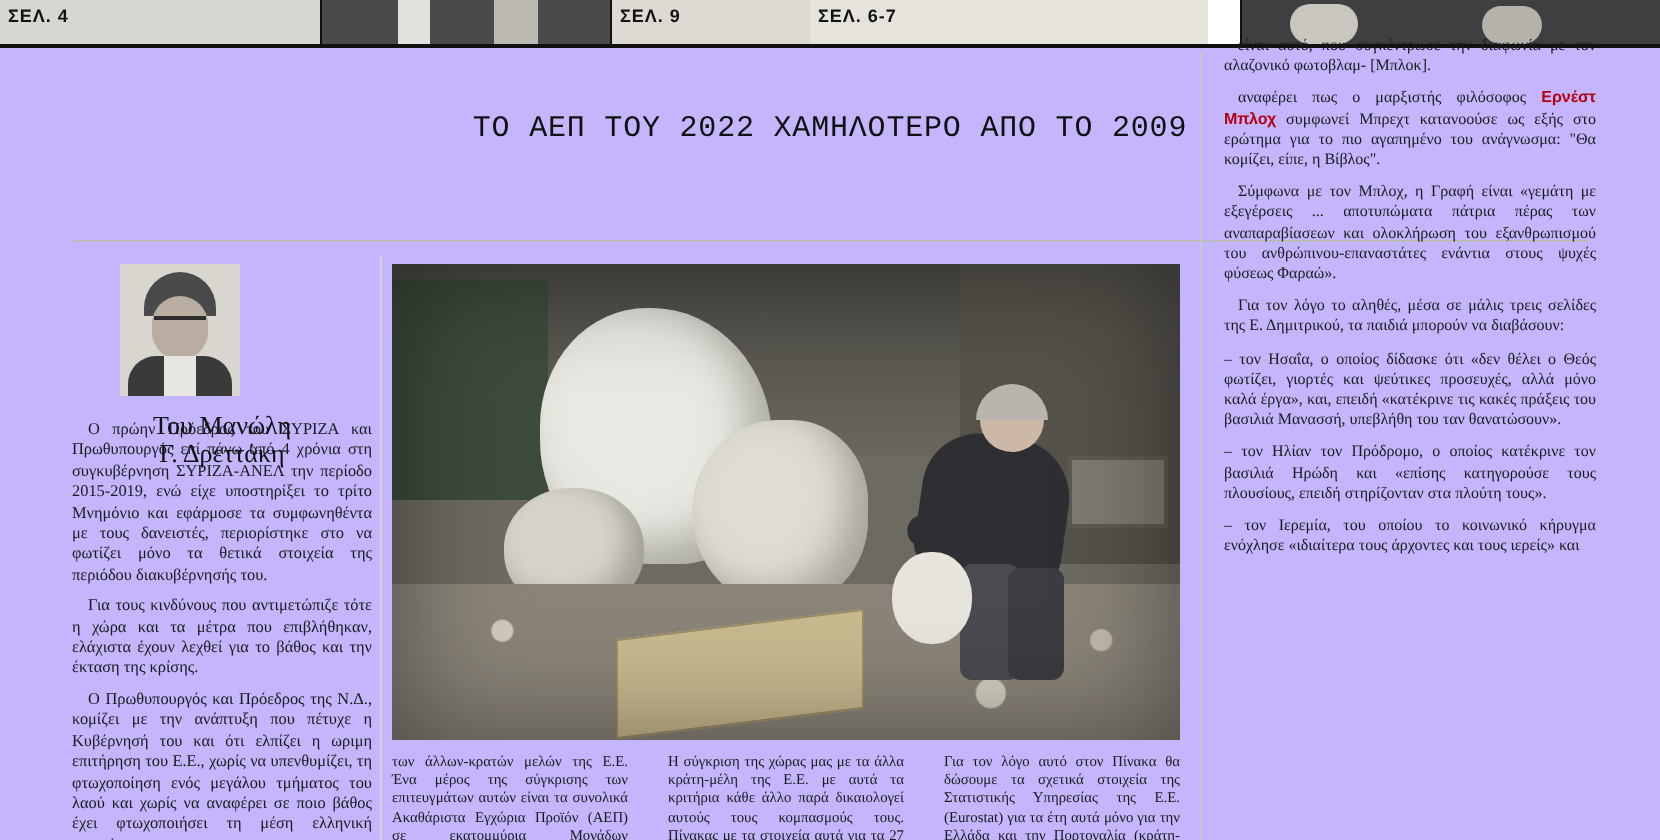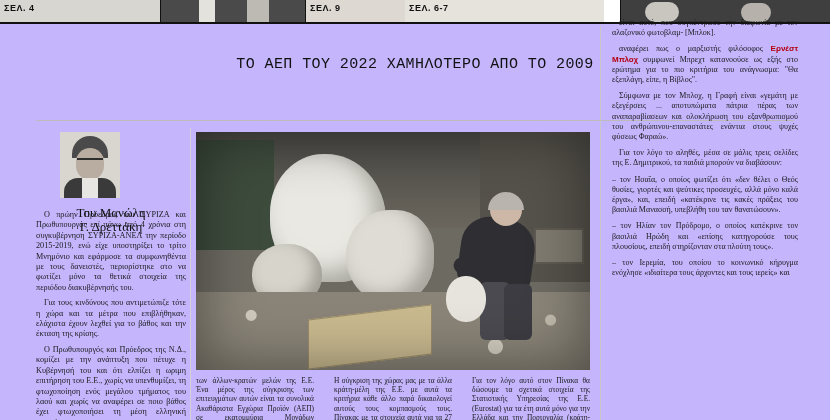--- a/index.html
+++ b/index.html
@@ -165,22 +165,22 @@
     <div class="cap" style="left:276px;width:118px;">
       <p>Για τον λόγο αυτό στον Πίνακα θα δώσουμε τα σχετικά στοιχεία της Στατιστικής Υπηρεσίας της Ε.Ε. (Eurostat) για τα έτη αυτά μόνο για την Ελλάδα και την Πορτογαλία (κράτη-μέλη της Ε.Ε. με</p>
     </div>
   </div>
 
   <div class="vline"></div>
 
   <div class="colR">
     <p>είναι αυτό, που συγκέντρωσε την διαφωνία με τον αλαζονικό φωτοβλαμ- [Μπλοκ].</p>
     <p>
-      <span>αναφέρει πως ο μαρξιστής φιλόσοφος </span><b>Ερνέστ Μπλοχ</b><span> συμφωνεί Μπρεχτ κατανοούσε ως εξής στο ερώτημα για το πιο κριτήρια του ανάγνωσμα: "Θα εξεπλάγη, είπε, η Βίβλος".</span>
+      <span>αναφέρει πως ο μαρξιστής φιλόσοφος </span><b>Ερνέστ Μπλοχ</b><span> συμφωνεί Μπρεχτ κατανοούσε ως εξής στο ερώτημα για το πιο αγαπημένο του ανάγνωσμα: "Θα κομίζει, είπε, η Βίβλος".</span>
     </p>
     <p>Σύμφωνα με τον Μπλοχ, η Γραφή είναι «γεμάτη με εξεγέρσεις ... αποτυπώματα πάτρια πέρας των αναπαραβίασεων και ολοκλήρωση του εξανθρωπισμού του ανθρώπινου-επαναστάτες ενάντια στους ψυχές φύσεως Φαραώ».</p>
     <p>Για τον λόγο το αληθές, μέσα σε μάλις τρεις σελίδες της Ε. Δημιτρικού, τα παιδιά μπορούν να διαβάσουν:</p>
-    <p class="dash">– τον Ησαΐα, ο οποίος φωτίζει ότι «δεν θέλει ο Θεός θυσίες, γιορτές και ψεύτικες προσευχές, αλλά μόνο καλά έργα», και, επειδή «κατέκρινε τις κακές πράξεις του βασιλιά Μανασσή, υπεβλήθη του ταν θανατώσουν».</p>
+    <p class="dash">– τον Ησαΐα, ο οποίος δίδασκε ότι «δεν θέλει ο Θεός φωτίζει, γιορτές και ψεύτικες προσευχές, αλλά μόνο καλά έργα», και, επειδή «κατέκρινε τις κακές πράξεις του βασιλιά Μανασσή, υπεβλήθη του ταν θανατώσουν».</p>
     <p class="dash">– τον Ηλίαν τον Πρόδρομο, ο οποίος κατέκρινε τον βασιλιά Ηρώδη και «επίσης κατηγορούσε τους πλουσίους, επειδή στηρίζονταν στα πλούτη τους».</p>
     <p class="dash">– τον Ιερεμία, του οποίου το κοινωνικό κήρυγμα ενόχλησε «ιδιαίτερα τους άρχοντες και τους ιερείς» και</p>
   </div>
 
 </div>
 
 </body></html>

